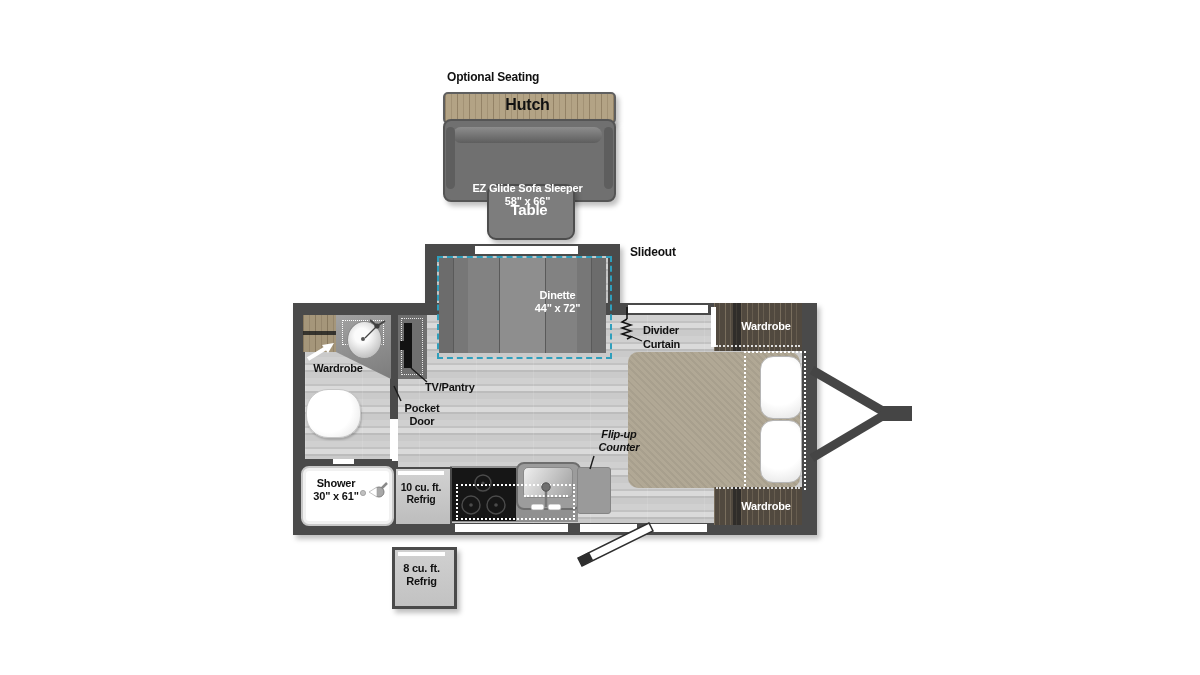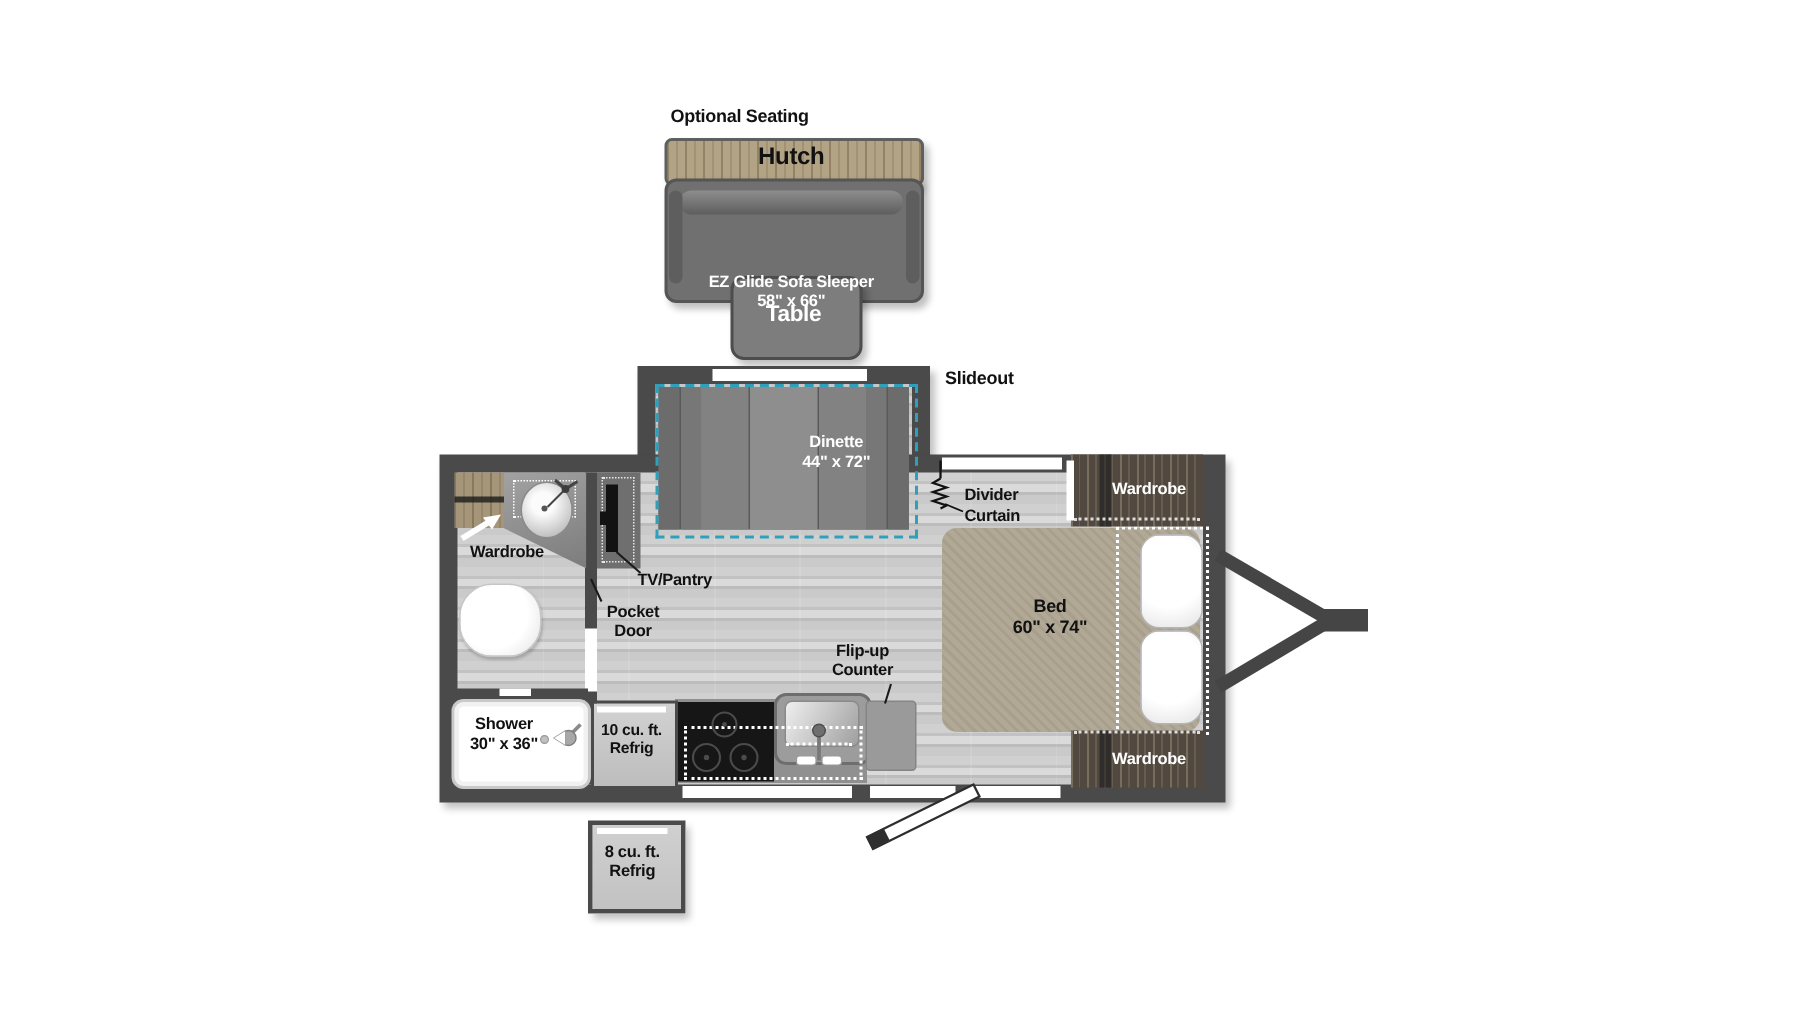--- a/index.html
+++ b/index.html
@@ -192,32 +192,30 @@
   <div class="lbl white" style="left:447px;top:138px;width:161px;line-height:13px;margin-top:44px;">EZ Glide Sofa Sleeper
 58" x 66"</div>
   <div class="lbl white" style="left:487px;top:204px;width:84px;font-size:15px;">Table</div>
 
   <div class="lbl left" style="left:630px;top:246px;font-size:12px;">Slideout</div>
   <div class="lbl white" style="left:437px;top:289px;width:171px;line-height:13px;padding-left:35px;">Dinette
 44" x 72"</div>
 
   <div class="lbl left" style="left:643px;top:323px;line-height:14px;">Divider
 Curtain</div>
-  <div class="lbl" style="left:630px;top:397px;width:140px;font-size:12px;line-height:14px;">Bed
-60" x 74"</div>
   <div class="lbl white" style="left:728px;top:320px;width:76px;">Wardrobe</div>
   <div class="lbl white" style="left:728px;top:500px;width:76px;">Wardrobe</div>
 
   <div class="lbl" style="left:310px;top:362px;width:56px;">Wardrobe</div>
   <div class="lbl left" style="left:425px;top:381px;">TV/Pantry</div>
   <div class="lbl" style="left:400px;top:402px;width:44px;line-height:13px;">Pocket
 Door</div>
   <div class="lbl" style="left:303px;top:477px;width:66px;line-height:13px;">Shower
-30" x 36"</div>
+30" x 61"</div>
 
   <div class="lbl" style="left:394px;top:481px;width:54px;font-size:10.5px;line-height:12px;">10 cu. ft.
 Refrig</div>
-  <div class="lbl" style="left:545px;top:428px;width:60px;line-height:13px;">Flip-up
+  <div class="lbl" style="left:589px;top:428px;width:60px;line-height:13px;font-style:italic;">Flip-up
 Counter</div>
   <div class="lbl" style="left:392px;top:562px;width:59px;line-height:13px;">8 cu. ft.
 Refrig</div>
 
 </div>
 
 </body></html>

